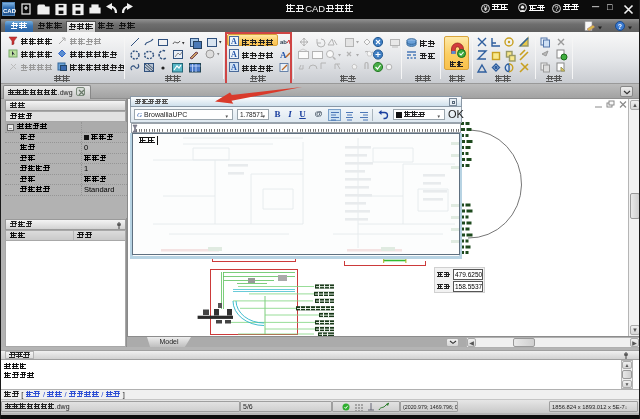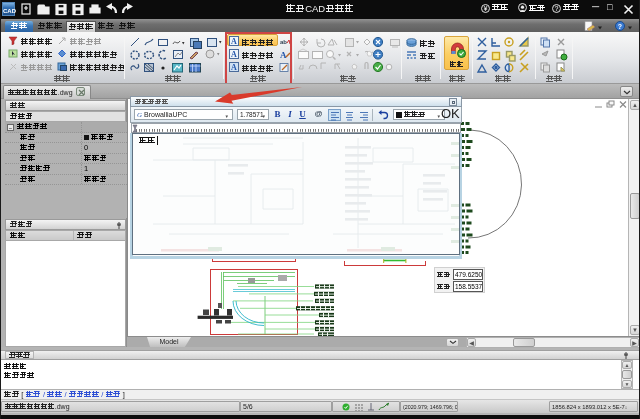--- a/index.html
+++ b/index.html
@@ -345,20 +345,24 @@
           <span class="lab zh"><i class="g2"></i><i class="g1"></i></span>
           <span class="val zh"><i class="g1"></i><i class="g1"></i><i class="g2"></i></span>
         </div>
     <div class="gr">
           <span class="lab zh"><i class="g2"></i><i class="g1"></i><i class="g1"></i><i class="g2"></i></span>
           <span class="val">1</span>
         </div>
     <div class="gr">
           <span class="lab zh"><i class="g2"></i><i class="g1"></i></span>
           <span class="val zh"><i class="g1"></i><i class="g1"></i><i class="g2"></i></span>
+        </div>
+    <div class="gr">
+          <span class="lab zh"><i class="g2"></i><i class="g1"></i><i></i><i class="g2"></i></span>
+          <span class="val">Standard</span>
         </div>
   </div>
   <div class="phead zh" style="top:120px"><i class="g2"></i><i class="g1"></i><i class="g2"></i> <svg style="position:absolute;right:3px;top:2px" width="6" height="7">
           <path d="M1 3h4M3 3v4M2 1h2v2H2z" stroke="#444" fill="none"></path>
         </svg></div>
   <div class="prow" style="top:131px;height:10.5px;background:linear-gradient(#dcdcdc,#cacaca);border:1px solid #a8a8a8;line-height:9.5px"><span class="zh" style="margin-left:4px"><i class="g1"></i><i class="g1"></i></span><span class="zh" style="position:absolute;left:71px"><i class="g2"></i><i class="g2"></i></span><span style="position:absolute;left:67px;top:0;bottom:0;border-left:1px solid #b5b5b5"></span></div>
   <div class="prow" style="top:141.5px;height:106px;background:#fff;border:1px solid #a8a8a8;border-top:none"></div>
 </div>
 
 <div class="ab" id="canvas">
@@ -542,21 +546,21 @@
           </svg></div>
     <div class="tb" style="left:226px;width:13px"><svg width="11" height="10" style="margin:1.5px 0 0 1px">
             <path d="M2 1.5h8M5 4h5M2 6.5h8M5 9h5" stroke="#3a6ab0" stroke-width=".9"></path>
           </svg></div>
     <div class="tb" style="left:241px;width:1px;height:12px;background:#aab5bd"></div>
     <div class="tb" style="left:246px;width:13px"><svg width="12" height="11" viewBox="0 0 12 11">
             <path d="M3.5 3.5h4a3 3 0 0 1 0 6h-1" stroke="#1a3f9e" fill="none" stroke-width="1.3"></path>
             <path d="M4.5 1L1.5 3.5l3 2.5z" fill="#1a3f9e"></path>
           </svg></div>
     <div class="tb combo" style="left:262px;width:52px;padding-left:2px"><span style="display:inline-block;width:6px;height:6px;background:#111;vertical-align:-1px"></span> <span class="zh"><i class="g1"></i><i class="g1"></i><i class="g2"></i></span><span style="position:absolute;right:3px;top:2px;color:#555;font-size:4.5px">▼</span></div>
-    <div class="tb" style="left:310px;width:14px;font-size:13px">OK</div>
+    <div class="tb" style="left:317px;width:14px;font-size:11px">OK</div>
   </div>
   <div id="dlgruler">
         <svg width="7" height="9" style="position:absolute;left:0px;top:0px">
           <path d="M1 1h4L3.5 4v2L5 8H1l1.5-2V4z" fill="#889" stroke="#556" stroke-width=".5"></path>
         </svg>
       </div>
   <div id="dlgtext">
     <div id="dlginner">
       <svg class="ab" style="left:0;top:0;opacity:.38" width="326" height="119" viewBox="0 0 326 119">
         <g stroke="#c2ccd2" fill="none" stroke-width="0.9">

